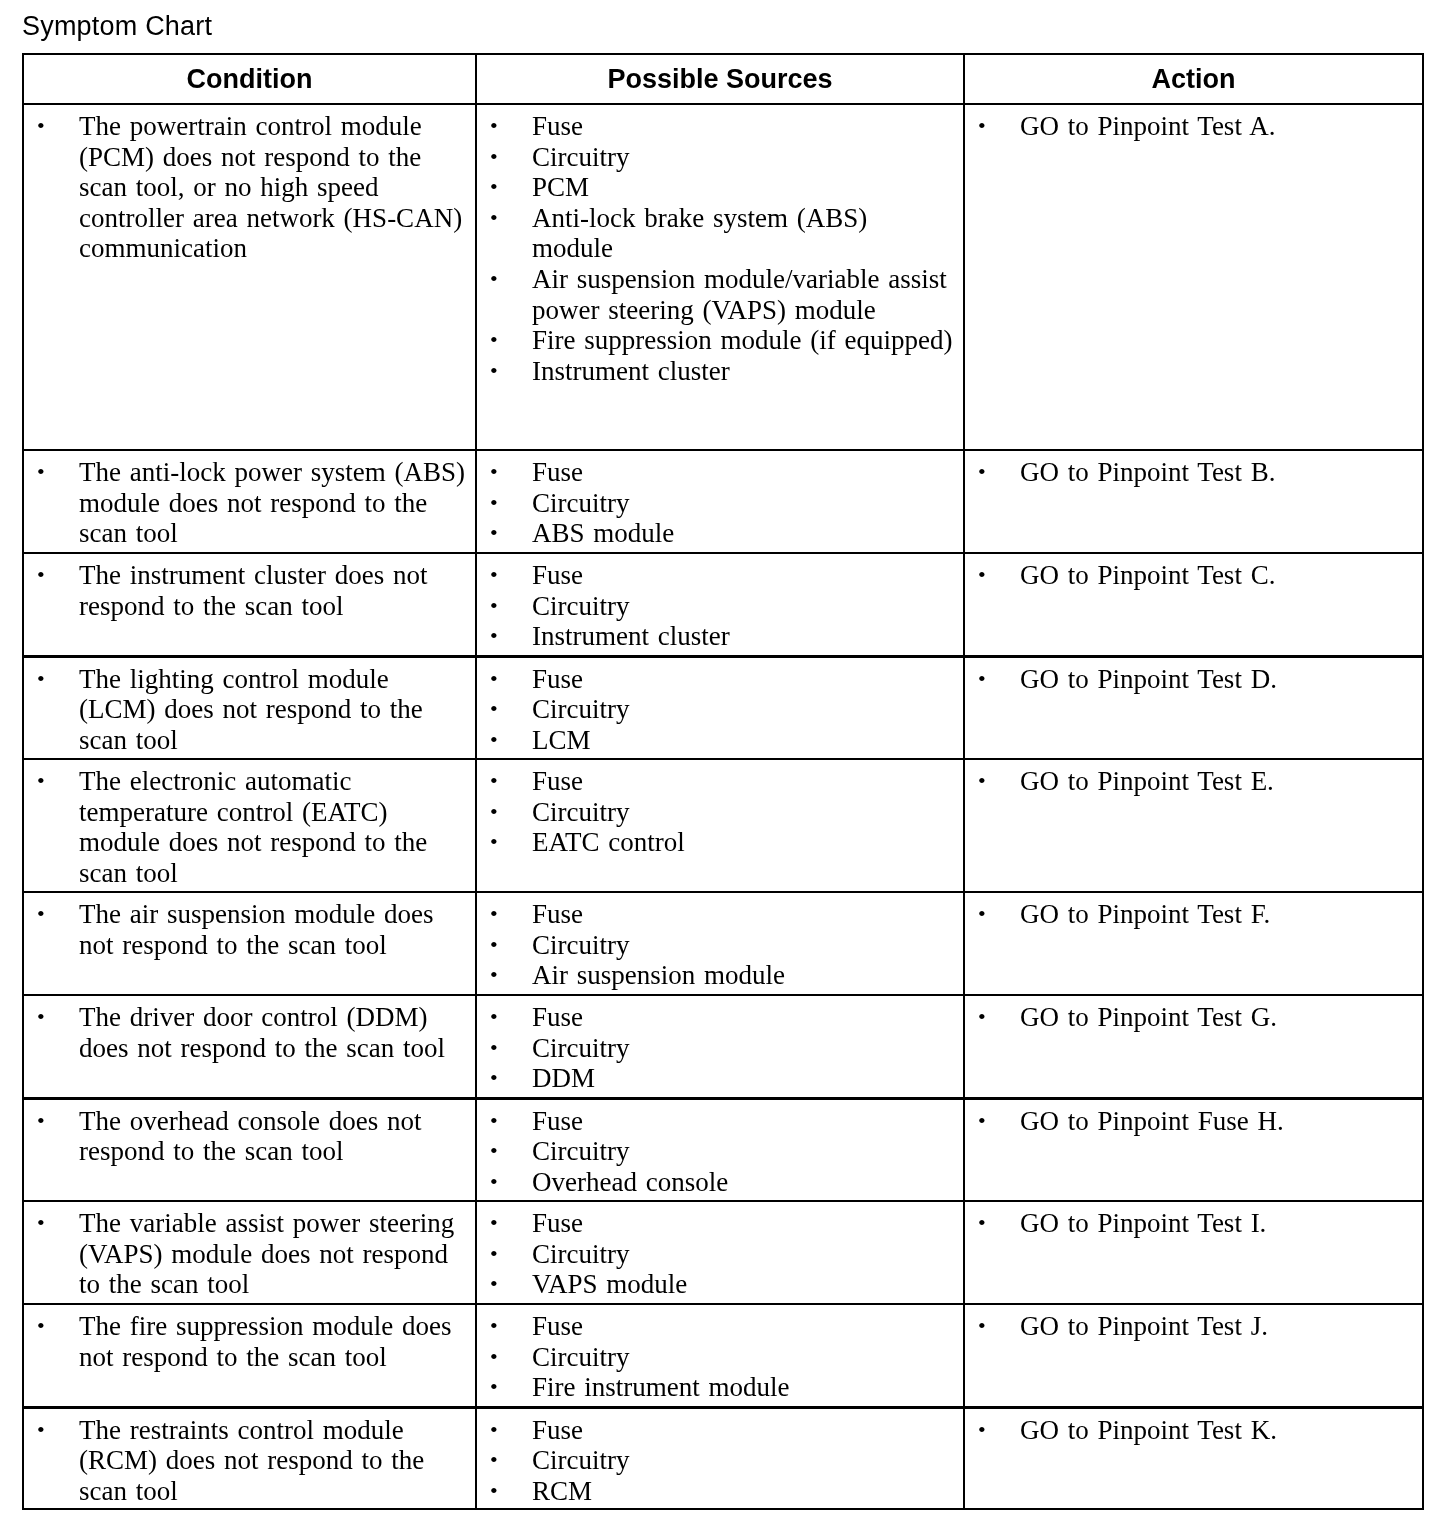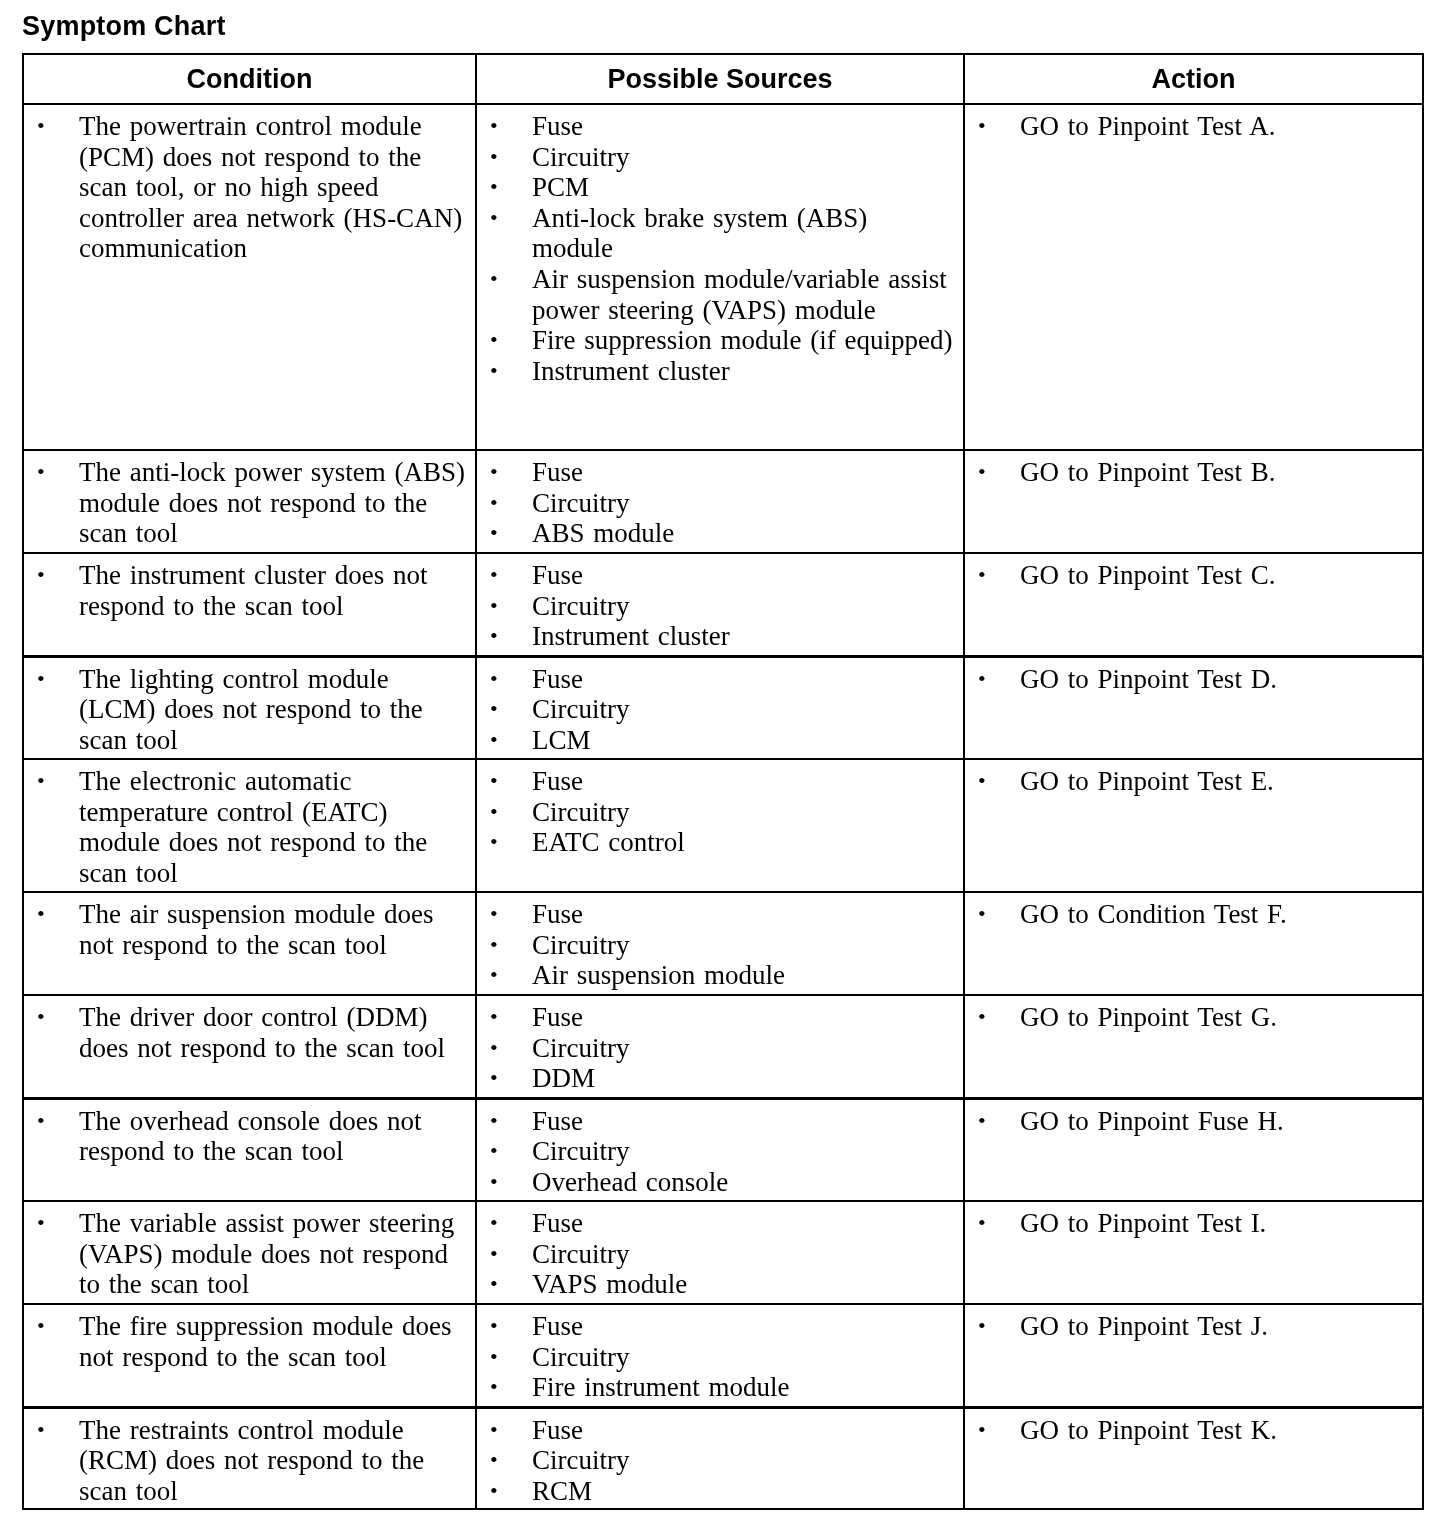--- a/index.html
+++ b/index.html
@@ -3,21 +3,21 @@
   <meta charset="utf-8">
   <style>
     html, body { margin: 0; padding: 0; background: #ffffff; }
     body {
       width: 1456px; height: 1516px; position: relative; overflow: hidden;
       color: #000000;
     }
     .title {
       position: absolute; left: 22px; top: 9px;
       font-family: "Liberation Sans", sans-serif;
-      font-weight: bold; font-size: 27px; line-height: 34px;
+      font-weight: normal; font-size: 27px; line-height: 34px;
       letter-spacing: 0.2px;
     }
     table.chart {
       position: absolute; left: 22px; top: 53px;
       width: 1400px;
       border-collapse: collapse;
       table-layout: fixed;
       border: 2px solid #000;
     }
     table.chart col.c1 { width: 453px; }
@@ -178,21 +178,21 @@
         </td>
         <td>
           <ul class="bl">
             <li><span class="bullet">•</span><span>Fuse</span></li>
             <li><span class="bullet">•</span><span>Circuitry</span></li>
             <li><span class="bullet">•</span><span>Air suspension module</span></li>
           </ul>
         </td>
         <td>
           <ul class="bl">
-            <li><span class="bullet">•</span><span>GO to Condition Test F.</span></li>
+            <li><span class="bullet">•</span><span>GO to Pinpoint Test F.</span></li>
           </ul>
         </td>
       </tr>
       <tr class="thick" style="height: 103px;">
         <td>
           <ul class="bl">
             <li><span class="bullet">•</span><span>The driver door control (DDM) does not respond to the scan tool</span></li>
           </ul>
         </td>
         <td>

